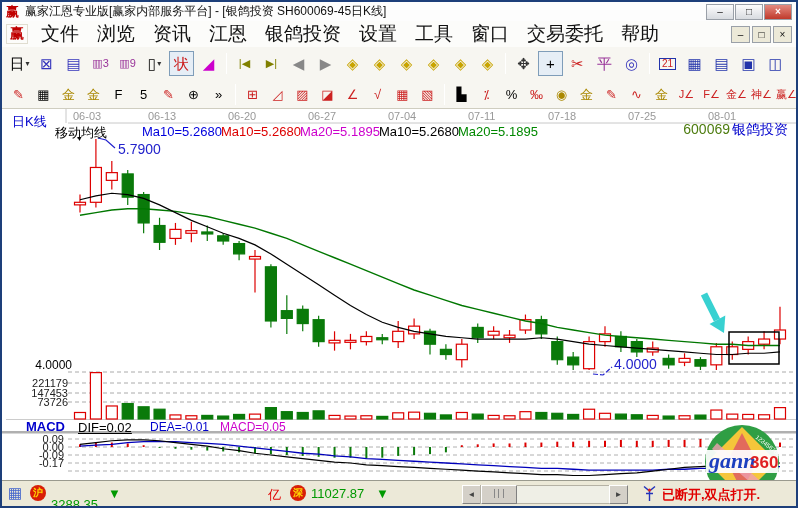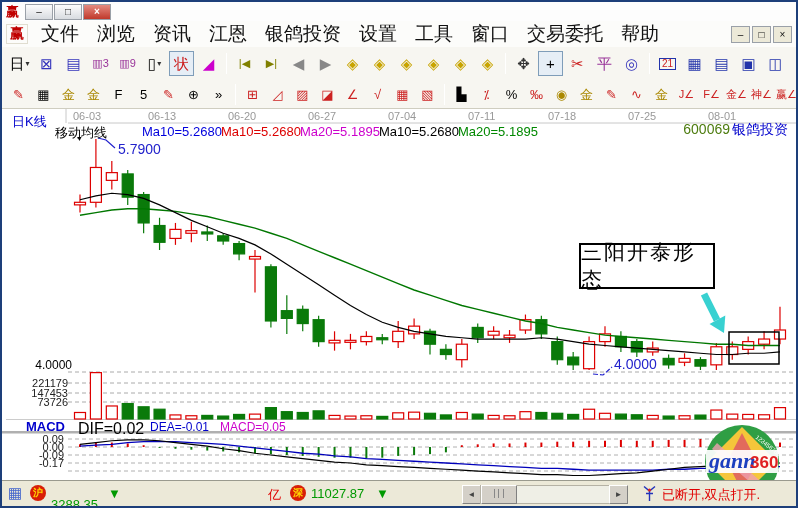--- a/index.html
+++ b/index.html
@@ -62,20 +62,21 @@
                   linear-gradient(90deg,transparent 3px,#888 3px,#888 4px,transparent 4px);}
 </style>
 </head>
 <body>
 
 <div class="page">
 
   
   <div class="titlebar">
     <span class="app-logo">赢</span>
+    <span class="title-text">赢家江恩专业版[赢家内部服务平台] - [银鸽投资  SH600069-45日K线]</span>
     <span class="winbtns">
       <span class="wbtn">–</span>
       <span class="wbtn">□</span>
       <span class="wbtn close">×</span>
     </span>
   </div>
 
   
   <div class="menubar">
     <span class="menu-logo">赢</span>
@@ -505,25 +506,24 @@
   <span id="date-row"></span>
   <span class="lbl" style="left:53px;top:122px;font-size:13px;color:#000;font-family:Liberation Serif, serif;">移动均线</span>
   <span class="lbl" style="left:74px;top:133px;font-size:7px;color:#000;">▼</span>
   <span id="ma-labels"></span>
   <span class="lbl" style="right:66px;top:119px;font-size:14px;color:#4d7c0f;">600069</span>
   <span class="lbl" style="right:8px;top:119px;font-size:14px;color:#0000cc;">银鸽投资</span>
   <span class="lbl" style="left:116px;top:139px;font-size:14px;color:#2222cc;">5.7900</span>
   <span class="lbl" style="left:612px;top:354px;font-size:14px;color:#2222cc;">4.0000</span>
   <span class="lbl" style="left:0;width:70px;top:356px;text-align:right;font-size:12px;color:#000;">4.0000</span>
   <span id="vol-axis"></span>
-  <div class="annotation-box">三阳开泰形态</div>
 
   
   <span class="lbl" style="left:8px;top:417px;font-size:13px;font-weight:bold;color:#0000cc;padding-left:16px;">MACD</span>
-  <span class="lbl" style="left:76px;top:418px;font-size:16px;color:#000;">DIF=0.02</span>
+  <span class="lbl" style="left:76px;top:418px;font-size:13px;color:#000;text-decoration:underline;">DIF=0.02</span>
   <span class="lbl" style="left:148px;top:418px;font-size:12px;color:#0000cc;">DEA=-0.01</span>
   <span class="lbl" style="left:218px;top:418px;font-size:12px;color:#cc00cc;">MACD=0.05</span>
   <span id="macd-axis"></span>
 
   
   <svg class="gann-logo" width="78" height="78" viewBox="0 0 78 78">
     <circle cx="39" cy="39" r="37" fill="#2f9e44"></circle>
     <polygon points="39,4 74,39 39,74 4,39" fill="#f5c63a"></polygon>
     <polygon points="39,10 54,39 39,68 24,39" fill="#e06060" opacity="0.9"></polygon>
     <polygon points="14,20 62,62 56,67 9,26" fill="#ef9fb0" opacity="0.8"></polygon>
@@ -545,15 +545,15 @@
     <span class="lbl grn" style="left:309px;top:5px;">11027.87</span>
     <span class="lbl grn" style="left:374px;top:5px;">▼</span>
     <span class="sb-btn" style="left:460px;">◄</span>
     <span class="sb-track" style="left:478px;width:128px;"></span>
     <span class="sb-thumb" style="left:479px;"></span>
     <span class="sb-btn" style="left:607px;">►</span>
     <svg class="abs" style="left:640px;top:4px;" width="15" height="17" viewBox="0 0 15 17">
       <path d="M7.5 16 V6 M2 1.5 L7.5 6 L13 1.5 M4 8.5 h7" stroke="#2233bb" stroke-width="1.4" fill="none"></path>
       <circle cx="7.5" cy="5" r="1.6" fill="#dd2222"></circle>
     </svg>
-    <span class="lbl" style="left:660px;top:5px;color:#e00000;">已断开,双点打开.</span>
+    <span class="lbl" style="left:660px;top:5px;color:#e00000;font-weight:bold;">已断开,双点打开.</span>
   </div>
 <span class="lbl" style="left:71px;top:108px;font-size:11px;color:#999;">06-03</span><span class="lbl" style="left:146px;top:108px;font-size:11px;color:#999;">06-13</span><span class="lbl" style="left:226px;top:108px;font-size:11px;color:#999;">06-20</span><span class="lbl" style="left:306px;top:108px;font-size:11px;color:#999;">06-27</span><span class="lbl" style="left:386px;top:108px;font-size:11px;color:#999;">07-04</span><span class="lbl" style="left:466px;top:108px;font-size:11px;color:#999;">07-11</span><span class="lbl" style="left:546px;top:108px;font-size:11px;color:#999;">07-18</span><span class="lbl" style="left:626px;top:108px;font-size:11px;color:#999;">07-25</span><span class="lbl" style="left:706px;top:108px;font-size:11px;color:#999;">08-01</span><span class="lbl" style="left:140px;top:122px;font-size:13px;color:#0000dd;">Ma10=5.2680</span><span class="lbl" style="left:219px;top:122px;font-size:13px;color:#dd0000;">Ma10=5.2680</span><span class="lbl" style="left:298px;top:122px;font-size:13px;color:#cc00cc;">Ma20=5.1895</span><span class="lbl" style="left:377px;top:122px;font-size:13px;color:#000000;">Ma10=5.2680</span><span class="lbl" style="left:456px;top:122px;font-size:13px;color:#008800;">Ma20=5.1895</span><span class="lbl" style="left:2px;width:64px;text-align:right;top:375px;font-size:11px;color:#222;">221179</span><span class="lbl" style="left:2px;width:64px;text-align:right;top:385px;font-size:11px;color:#222;">147453</span><span class="lbl" style="left:2px;width:64px;text-align:right;top:394px;font-size:11px;color:#222;">73726</span><span class="lbl" style="left:2px;width:60px;text-align:right;top:431px;font-size:11px;color:#222;">0.09</span><span class="lbl" style="left:2px;width:60px;text-align:right;top:439px;font-size:11px;color:#222;">0.00</span><span class="lbl" style="left:2px;width:60px;text-align:right;top:447px;font-size:11px;color:#222;">-0.09</span><span class="lbl" style="left:2px;width:60px;text-align:right;top:455px;font-size:11px;color:#222;">-0.17</span></div>
 
 </body></html>

